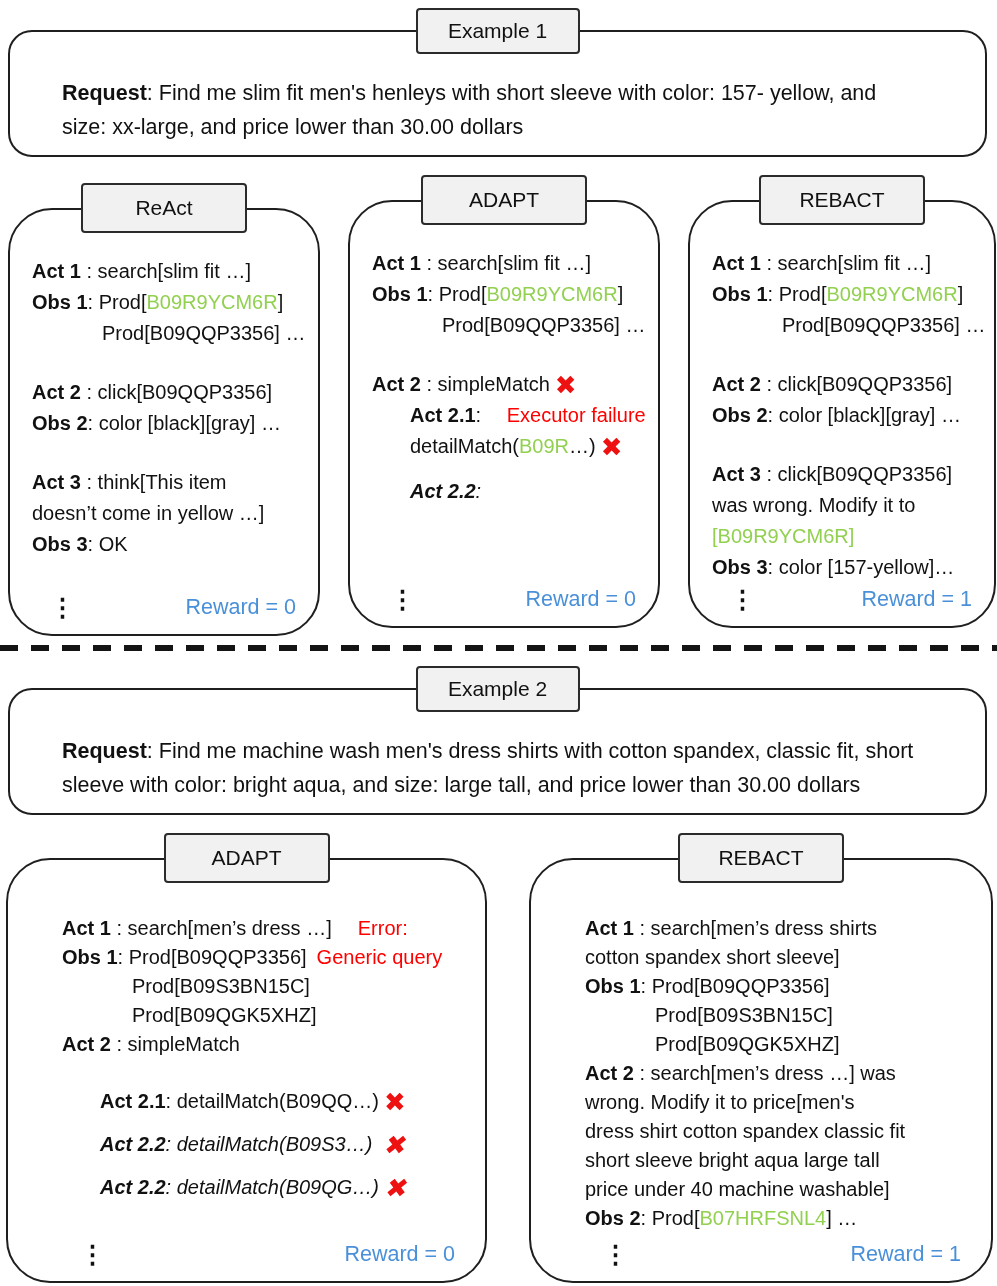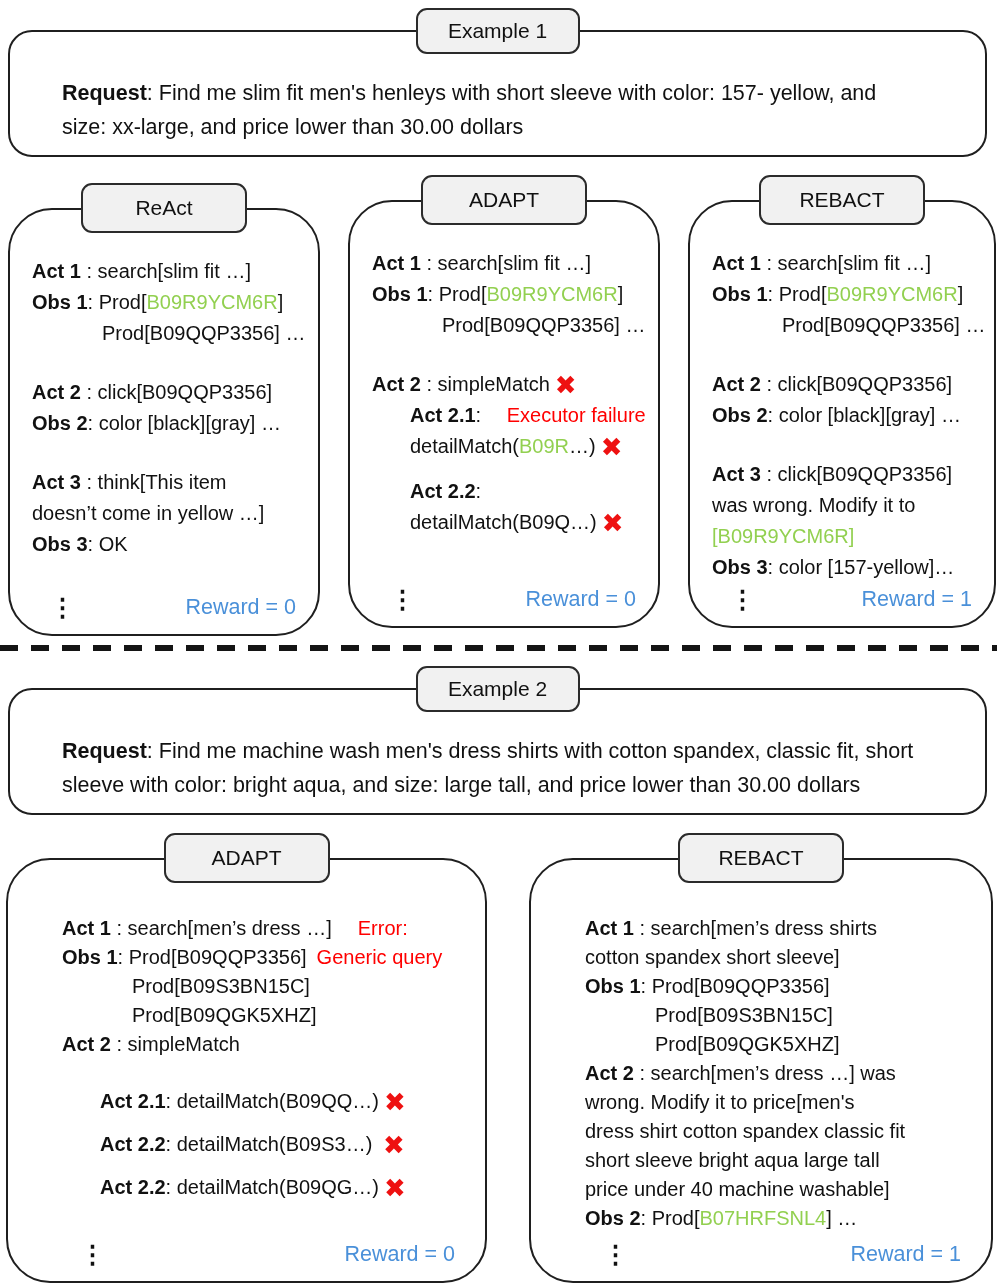--- a/index.html
+++ b/index.html
@@ -4,21 +4,21 @@
 <style>
   html,body{margin:0;padding:0;background:#fff;}
   .canvas{
     position:relative;width:997px;height:1286px;background:#fff;
     font-family:"Liberation Sans",sans-serif;color:#111;overflow:hidden;
   }
   .bold{font-weight:700;}
   
   .tab{
     position:absolute;left:50%;transform:translateX(-50%);
-    background:#f1f1f1;border:2px solid #2b2b2b;border-radius:11px;
+    background:#f1f1f1;border:2px solid #2b2b2b;border-radius:4px;
     display:flex;align-items:center;justify-content:center;
     font-size:21px;color:#111;z-index:3;box-sizing:border-box;text-align:center;
   }
   
   .request-section{
     position:absolute;left:8px;width:979px;height:127px;
     border:2.5px solid #1f1f1f;border-radius:24px;background:#fff;box-sizing:border-box;
   }
   .request-section .tab{top:-24px;width:164px;height:46px;}
   .request-text{
@@ -30,21 +30,21 @@
     background:#fff;box-sizing:border-box;
   }
   .panel .tab{top:-27px;width:166px;height:50px;}
   .panel-body{font-size:20px;}
   .panel.top .panel-body{padding:46px 10px 0 22px;line-height:31px;}
   .panel.bottom .panel-body{padding:54px 10px 0 54px;line-height:29px;}
   .line{white-space:nowrap;}
   .ind1{padding-left:70px;}
   .ind2{padding-left:38px;}
   .gap-blank{margin-top:28px;}
-  .gap-small{margin-top:14px;}
+  .gap-small{margin-top:14px;font-style:italic;}
   .x-mark{color:#ee1111;font-size:26px;line-height:1;vertical-align:-3px;margin-left:5px;}
   .panel-footer{
     position:absolute;left:0;right:0;bottom:14px;
     display:flex;justify-content:space-between;align-items:flex-end;
   }
   .panel.top .panel-footer{padding:0 22px 0 40px;}
   .panel.bottom .panel-footer{padding:0 30px 0 72px;}
   .ellipsis{font-size:25px;font-weight:900;color:#111;line-height:1;}
   .reward{font-size:21.5px;}
   
@@ -90,21 +90,20 @@
       <span>ADAPT</span>
     </div>
     <div class="panel-body">
         <div class="line"><span class="bold">Act 1</span><span> : search[slim fit …]</span></div>
         <div class="line"><span class="bold">Obs 1</span><span>: Prod[</span><span style="color: rgb(146, 208, 80);">B09R9YCM6R</span><span>]</span></div>
         <div class="line ind1"><span>Prod[B09QQP3356] …</span></div>
         <div class="line gap-blank"><span class="bold">Act 2</span><span> : simpleMatch</span><span class="x-mark">✖</span></div>
         <div class="line ind2"><span class="bold">Act 2.1</span><span>: </span><span style="color: rgb(255, 0, 0); margin-left: 20px;">Executor failure</span></div>
         <div class="line ind2"><span>detailMatch(</span><span style="color: rgb(146, 208, 80);">B09R</span><span>…)</span><span class="x-mark">✖</span></div>
         <div class="line ind2 gap-small"><span class="bold">Act 2.2</span><span>:</span></div>
-        <div class="line ind2"><span>detailMatch(B09Q…)</span><span class="x-mark">✖</span></div>
       </div>
     <div class="panel-footer">
       <span class="ellipsis">⋮</span>
       <span class="reward" style="color:#4A90D9;">Reward = 0</span>
     </div>
   </div>
 
   <div class="panel top" style="left:688px;top:200px;width:308px;height:428px;">
     <div class="tab">
       <span>REBACT</span>

